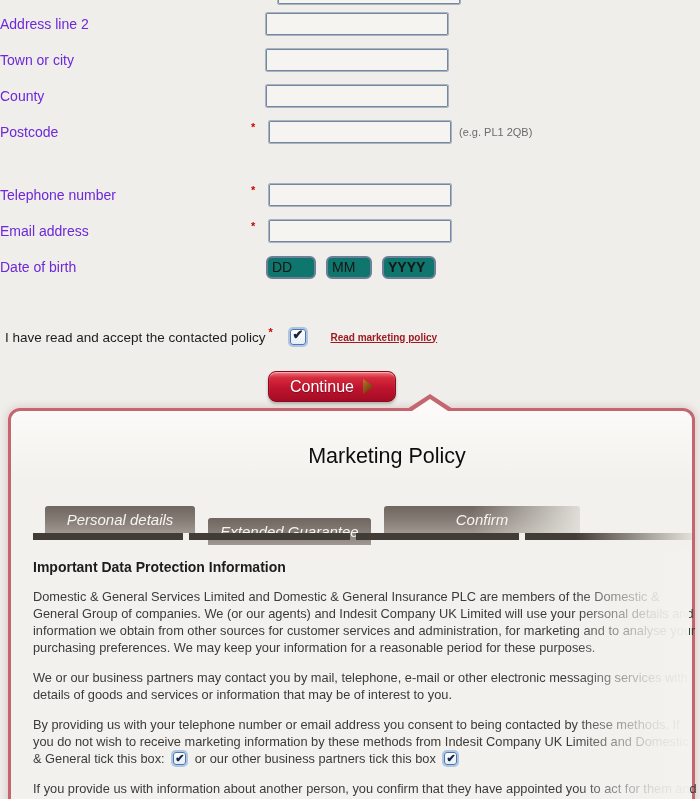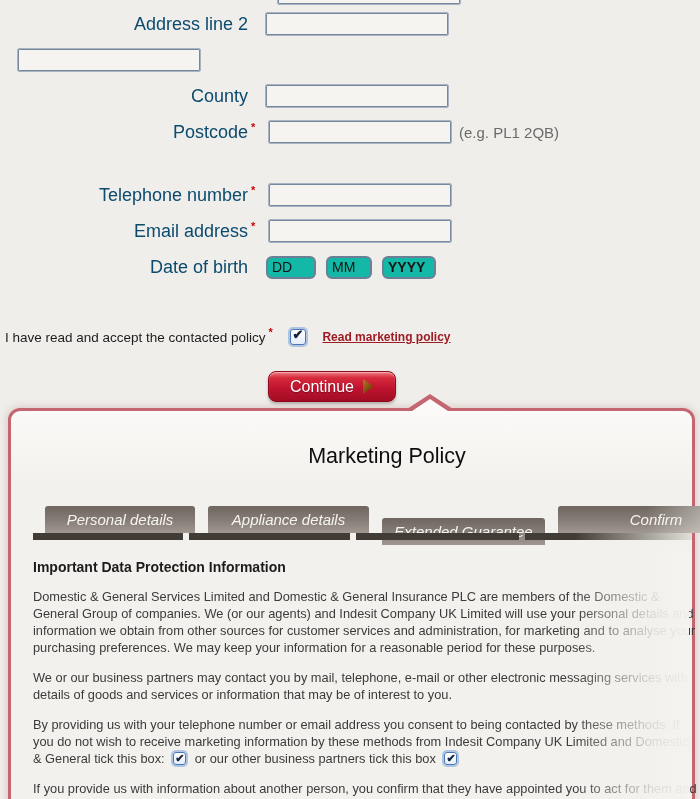--- a/index.html
+++ b/index.html
@@ -3,48 +3,48 @@
 <meta charset="utf-8">
 <style>
   html,body{margin:0;padding:0;}
   body{font-family:"Liberation Sans", sans-serif; background:#efeeea;}
   .page{position:relative;width:700px;height:799px;overflow:hidden;background:#efeeea;}
 
   
   .form-rows{position:absolute;top:13px;left:0;width:700px;}
   .row{display:flex;align-items:center;height:22px;margin-bottom:14px;}
   .row-gap{height:27px;}
-  .field-label{width:248px;text-align:right;font-size:18px;color:#0c4a6e;}
+  .field-label{width:248px;font-size:14px;color:#6d28d9;}
   .req{color:#cc0000;font-size:11px;font-weight:bold;margin-left:3px;position:relative;top:-5px;width:10px;display:inline-block;}
   .req-spacer{width:10px;display:inline-block;}
   .text-input{box-sizing:border-box;width:182px;height:22px;margin-left:8px;
     border:1px solid #76889e;outline:1px solid #a9b4c2;background:#f5f4f0;
     border-radius:1px;font-size:13px;color:#222;padding:0 5px;}
   .partial-top{position:absolute;top:-31px;left:278px;margin-left:0;}
-  .hint{font-size:15px;color:#6b6b6b;margin-left:8px;}
-  .dob-input{box-sizing:border-box;height:23px;border:2px solid #6c7f96;background:#14b8a6;
+  .hint{font-size:11px;color:#6b6b6b;margin-left:8px;}
+  .dob-input{box-sizing:border-box;height:23px;border:2px solid #6c7f96;background:#0f766e;
     font-size:14px;color:#151515;padding:0 4px;margin-left:10px;border-radius:6px;font-family:"Liberation Sans",sans-serif;}
   .dob-d{width:50px;margin-left:8px;}
   .dob-m{width:46px;}
   .dob-y{width:54px;font-weight:bold;}
 
   
   .cb{display:inline-block;position:relative;box-sizing:border-box;
     border:1px solid #4a77b5;border-radius:3px;background:linear-gradient(#ffffff,#e6edf8);
     box-shadow:0 0 0 2px rgba(121,162,216,0.55);}
   .cb-large{width:16px;height:16px;}
   .cb-small{width:13px;height:13px;vertical-align:-2px;}
   .cb::after{content:"\2714";position:absolute;left:1px;top:-3px;font-size:13px;color:#17233d;font-weight:bold;}
   .cb-small::after{font-size:11px;top:-3px;left:1px;}
 
   
   .marketing-row{position:absolute;top:326px;left:5px;display:flex;align-items:center;height:22px;}
   .marketing-label{font-size:13.5px;color:#1d1d1d;}
   .marketing-row .cb-large{margin-left:12px;}
-  .policy-link{margin-left:16px;font-size:12px;font-weight:600;color:#9e1b23;text-decoration:underline;cursor:pointer;}
+  .policy-link{margin-left:24px;font-size:10px;font-weight:600;color:#9e1b23;text-decoration:underline;cursor:pointer;}
 
   
   .continue-btn{position:absolute;top:371px;left:268px;width:128px;height:31px;
     display:flex;align-items:center;justify-content:center;gap:9px;
     background:linear-gradient(180deg,#ef7a80 0%,#d62b3c 20%,#c01330 55%,#a30d24 100%);
     border:1px solid #8c0a1e;border-radius:8px;
     box-shadow:0 2px 3px rgba(0,0,0,0.25), inset 0 1px 1px rgba(255,255,255,0.45);
     color:#fff;font-size:16px;font-family:"Liberation Sans",sans-serif;cursor:pointer;
     text-shadow:0 1px 1px rgba(0,0,0,0.35);}
   .continue-arrow{width:11px;height:15px;background:linear-gradient(135deg,#b9792a 0%,#6f3708 80%);
@@ -91,20 +91,21 @@
   <div class="form-rows">
     <input class="text-input partial-top" style="">
 
     <div class="row">
       <span class="field-label">Address line 2</span>
         <span class="req-spacer"></span>
       <input class="text-input" style="">
     </div>
 
     <div class="row">
+      <span class="field-label">Town or city</span>
         <span class="req-spacer"></span>
       <input class="text-input" style="">
     </div>
 
     <div class="row">
       <span class="field-label">County</span>
         <span class="req-spacer"></span>
       <input class="text-input" style="">
     </div>
 
@@ -153,23 +154,20 @@
   <div class="popup">
     <div class="callout-outer"></div>
     <div class="callout-inner"></div>
 
     <h1 class="popup-title">Marketing Policy</h1>
 
     <div class="tabs">
       <div class="tab tab-1">
           <span>Personal details</span>
         </div>
-      <div class="tab tab-2">
-          <span>Appliance details</span>
-        </div>
       <div class="tab tab-3">
           <span>Extended Guarantee</span>
         </div>
       <div class="tab tab-4">
           <span>Confirm</span>
         </div>
     </div>
     <div class="tabbar-dark">
       <div class="bar-seg bar-1"></div>
       <div class="bar-seg bar-2"></div>

